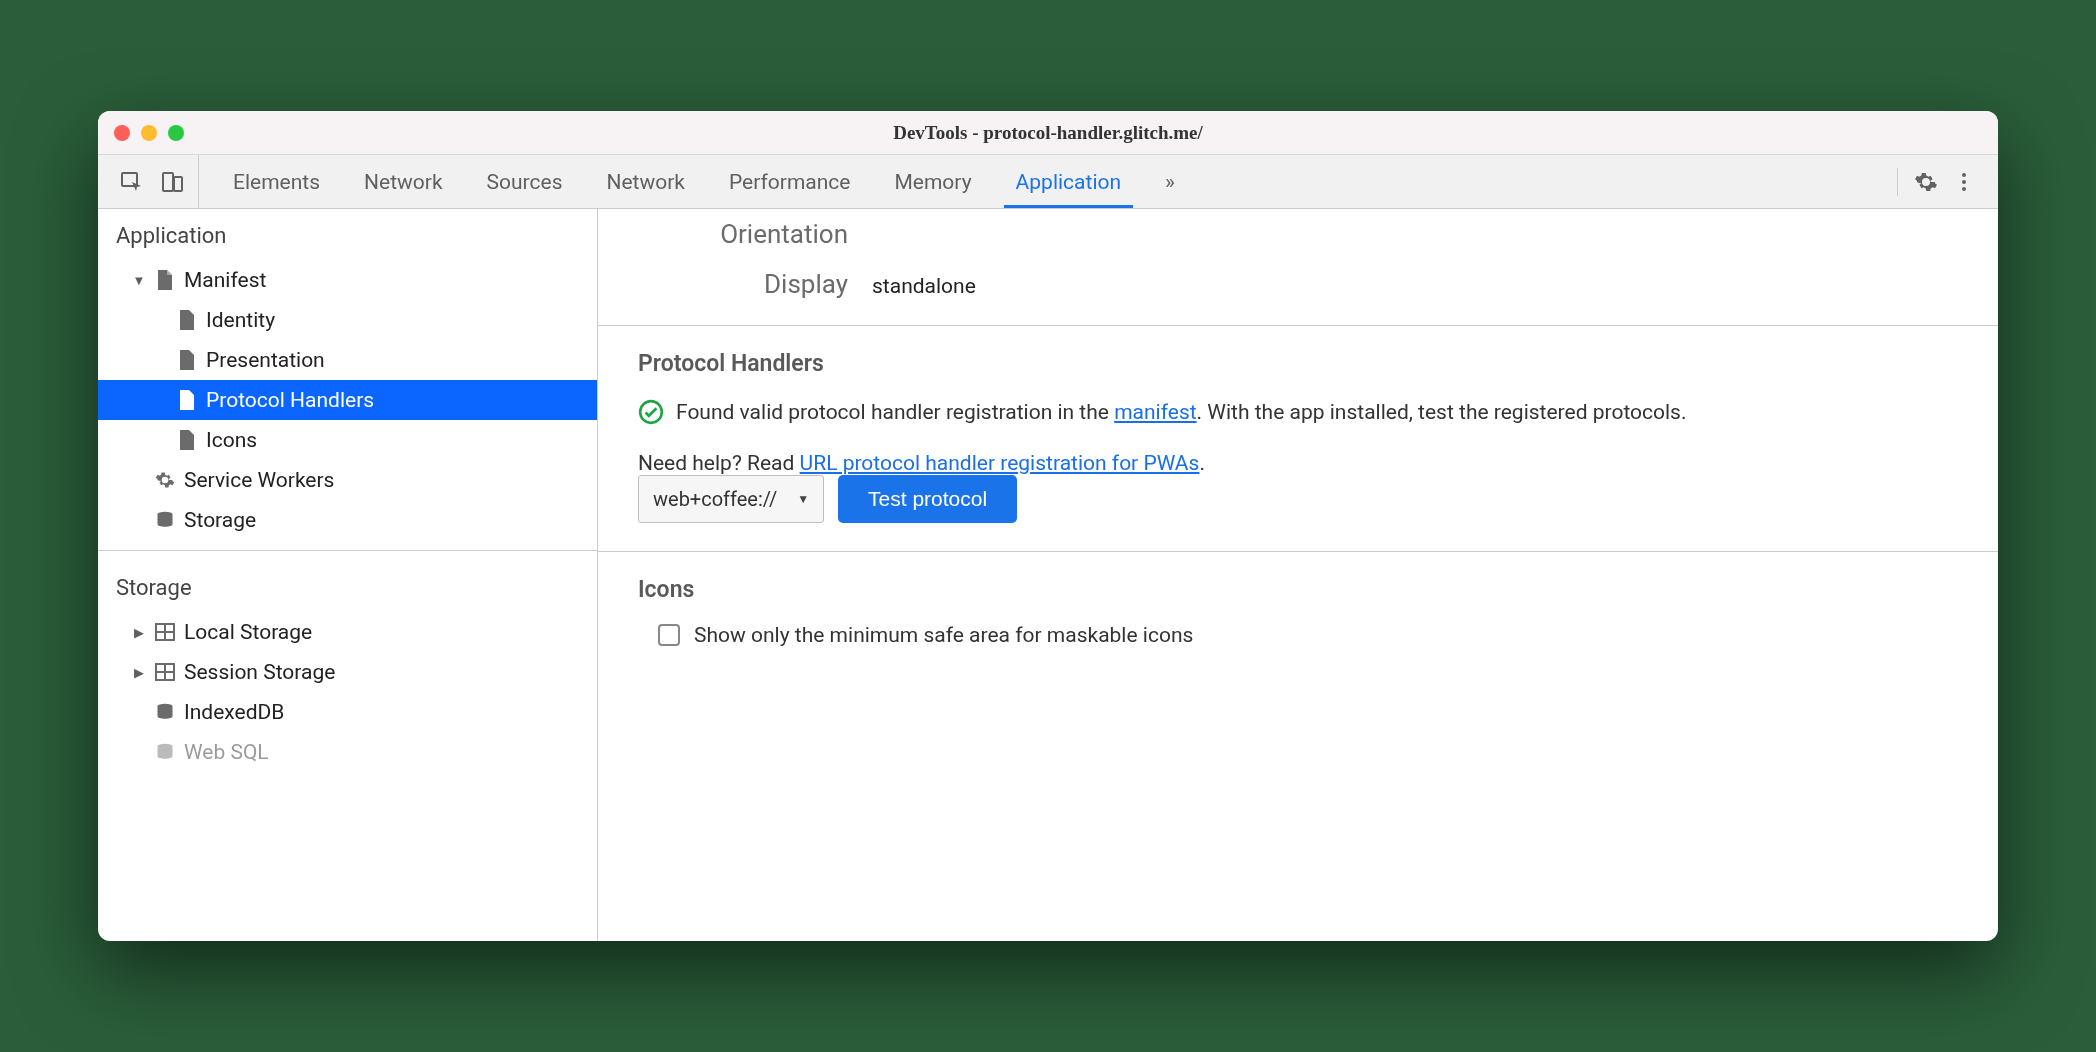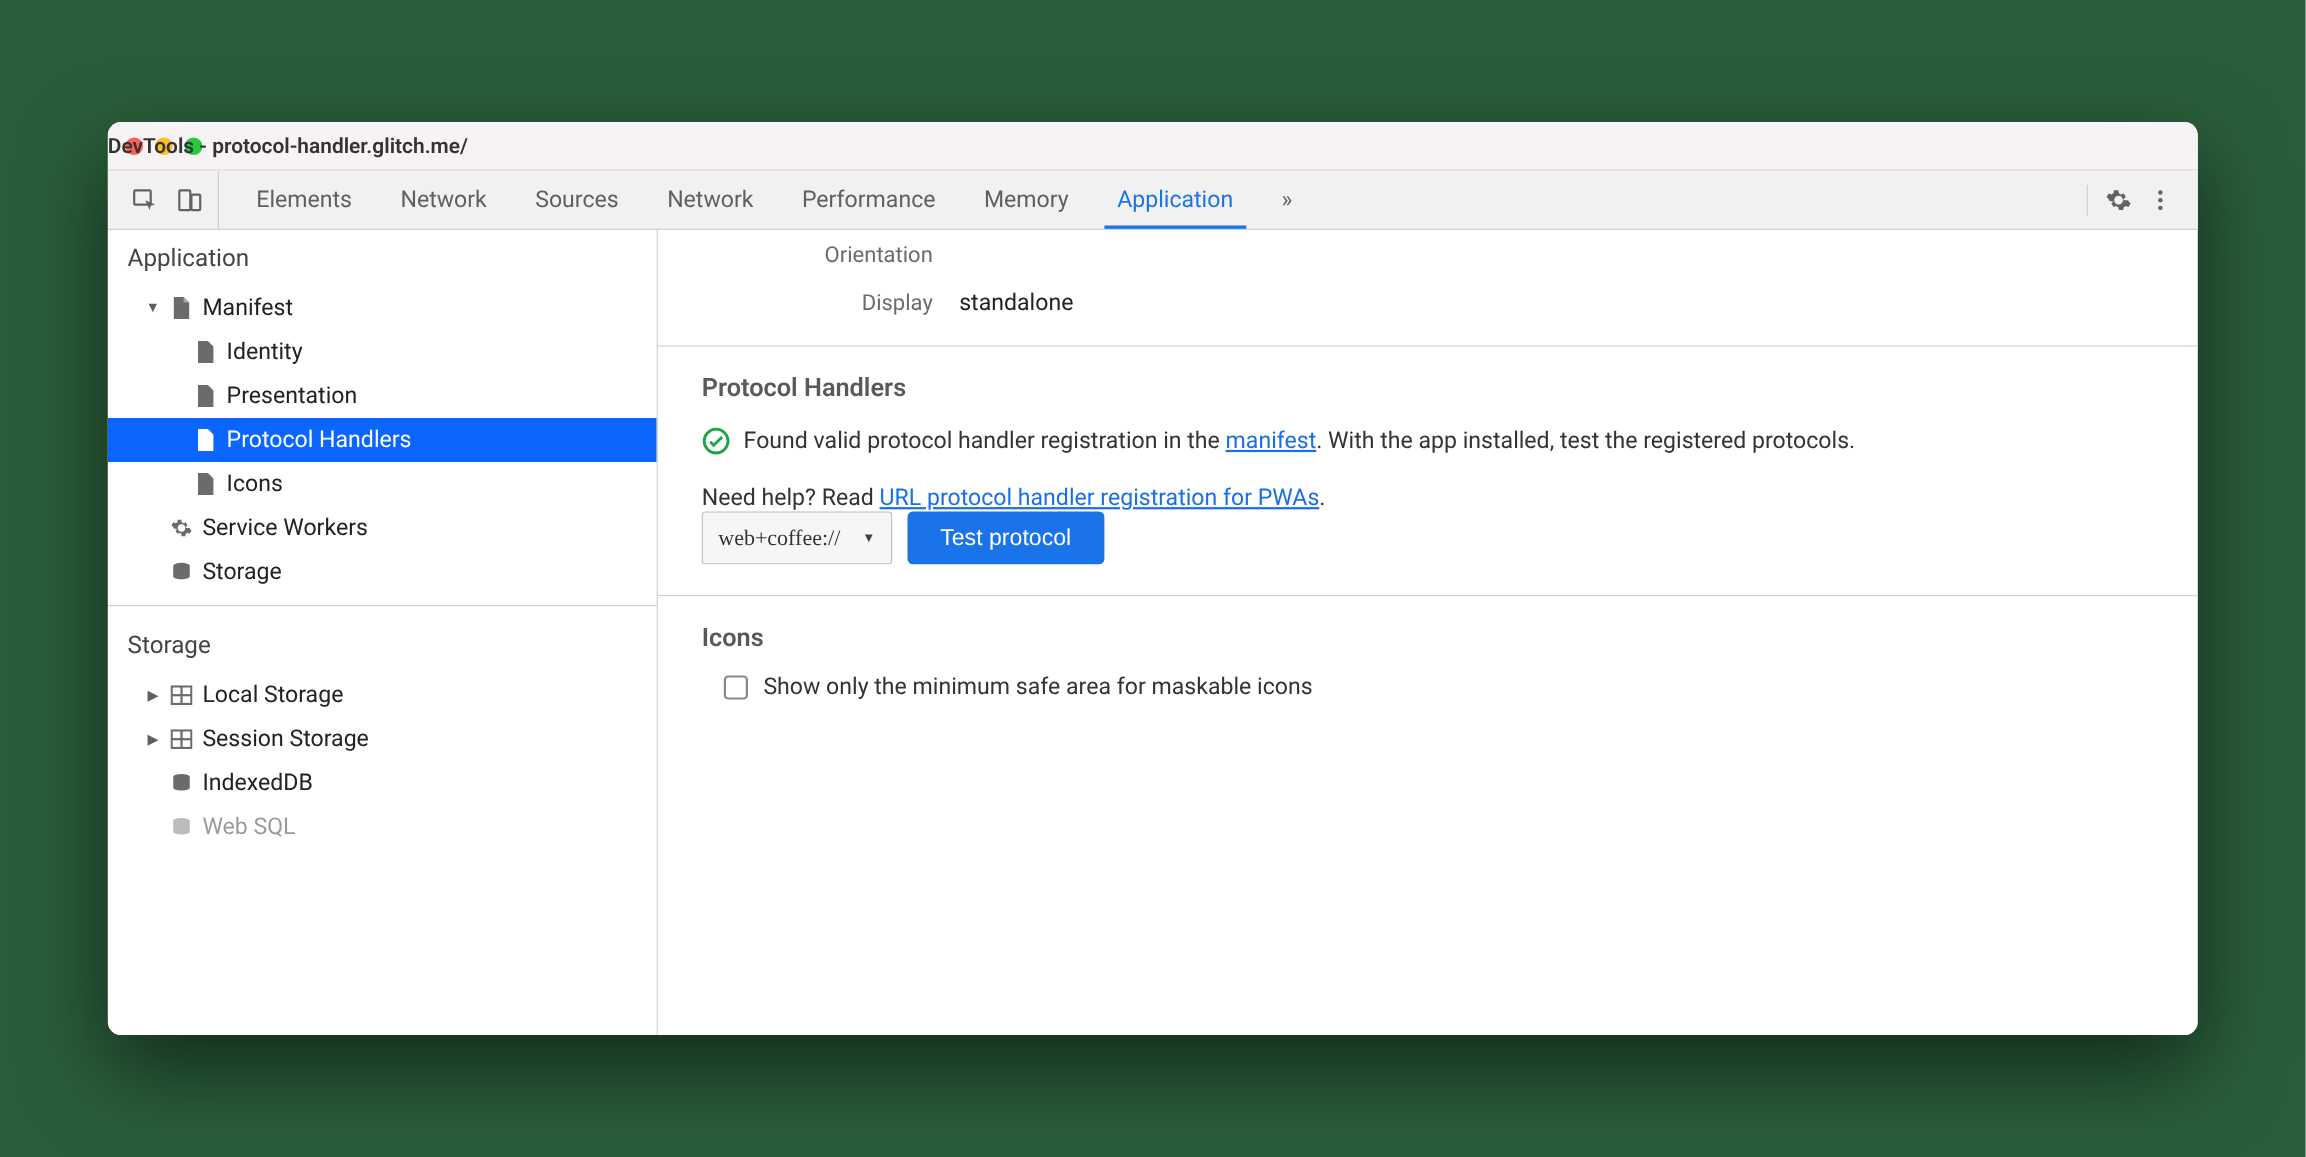--- a/index.html
+++ b/index.html
@@ -34,24 +34,26 @@
 .traffic-lights { display: flex; gap: 11px; }
 .traffic-light {
   width: 16px; height: 16px; border-radius: 50%;
 }
 .tl-red { background: #ff5f57; }
 .tl-yellow { background: #febc2e; }
 .tl-green { background: #28c840; }
 .window-title {
   position: absolute;
   left: 0; right: 0;
+  text-align: center;
   font-size: 19px;
   font-weight: 600;
   color: #333;
   pointer-events: none;
+  font-family: Liberation Serif, serif;
 }
 .tabbar {
   height: 54px;
   background: #f2f1f2;
   border-bottom: 1px solid #ccc;
   display: flex;
   align-items: stretch;
   padding: 0 8px;
 }
 .tabbar-left { display: flex; align-items: center; gap: 4px; padding: 0 8px; border-right: 1px solid #ccc; margin-right: 12px; }
@@ -107,41 +109,40 @@
 .tree-item .no-chevron { width: 14px; }
 .tree-icon { width: 22px; height: 22px; display: inline-flex; align-items: center; justify-content: center; }
 .hr { height: 1px; background: #ccc; margin: 10px 0; }
 .main {
   flex: 1;
   overflow-y: auto;
   font-size: 21px;
   color: #333;
 }
 .kv-row { display: flex; padding: 10px 40px; align-items: baseline; }
-.kv-label { width: 210px; text-align: right; color: #6b6b6b; font-size: 20px; margin-right: 24px; }
+.kv-label { width: 210px; text-align: right; color: #6b6b6b; font-size: 26px; margin-right: 24px; }
 .kv-value { color: #222; }
 .section-divider { height: 1px; background: #ccc; }
 .panel { padding: 24px 40px 28px 40px; }
 .panel-title { font-size: 23px; font-weight: 600; color: #595959; margin-bottom: 20px; }
 .status-line { display: flex; align-items: flex-start; gap: 12px; color: #333; line-height: 1.45; margin-bottom: 18px; }
 .status-icon { flex-shrink: 0; margin-top: 2px; }
 .link { color: #1a6fe8; text-decoration: underline; cursor: pointer; }
 .help-line { }
 .form-row { display: flex; gap: 14px; align-items: stretch; }
 .select {
   height: 48px;
   border: 1px solid #bfbfbf;
   background: #f6f6f6;
   display: flex;
   align-items: center;
   padding: 12px 14px;
   gap: 20px;
   font-size: 20px;
   border-radius: 3px;
-  font-family: Liberation Serif, serif;
 }
 .select .caret { font-size: 12px; color: #444; }
 .input {
   height: 48px;
   border: 1px solid #bfbfbf;
   padding: 0 16px;
   font-size: 20px;
   width: 600px;
   border-radius: 3px;
   background: #fff;

